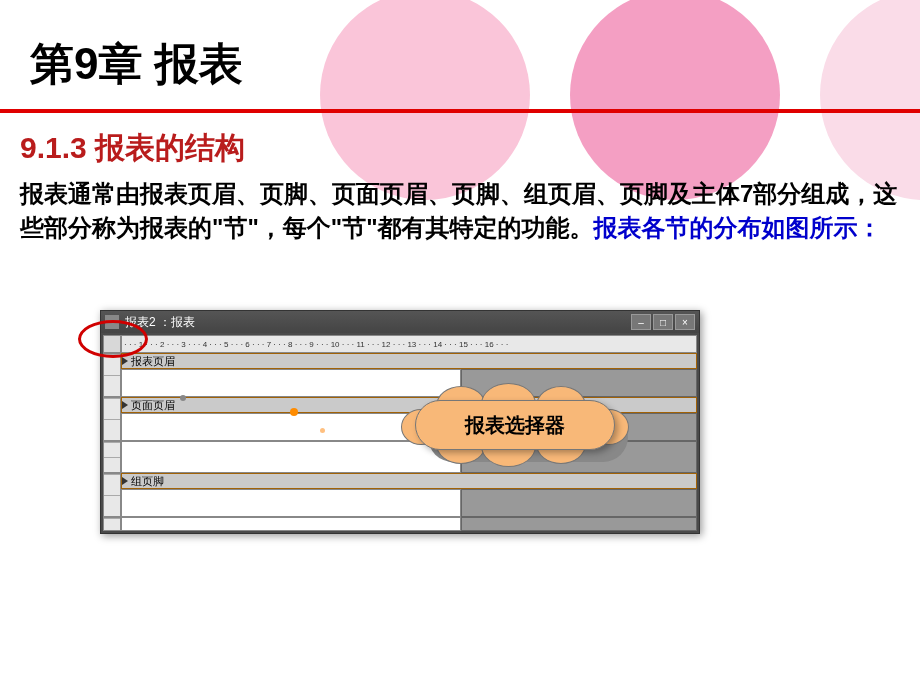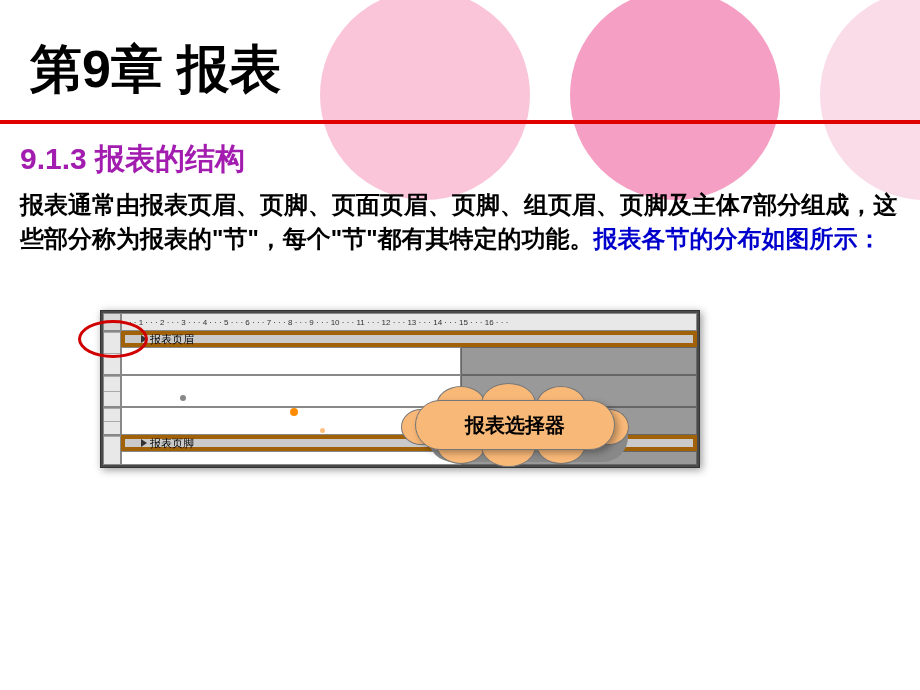--- a/index.html
+++ b/index.html
@@ -2,45 +2,45 @@
 <html><head>
 <meta charset="utf-8">
 <style>
 * { margin: 0; padding: 0; box-sizing: border-box; }
 body { width: 920px; height: 690px; background: #fff; font-family: "SimSun", "Microsoft YaHei", sans-serif; position: relative; overflow: hidden; }
 
 .pink-circle-1 { position: absolute; width: 210px; height: 210px; border-radius: 50%; background: #fac5d9; top: -10px; left: 320px; }
 .pink-circle-2 { position: absolute; width: 210px; height: 210px; border-radius: 50%; background: #f49fc3; top: -10px; left: 570px; }
 .pink-circle-3 { position: absolute; width: 210px; height: 210px; border-radius: 50%; background: #fadce8; top: -10px; left: 820px; }
 
-.chapter-title { position: relative; z-index: 2; font-size: 52px; font-weight: bold; color: #000; padding: 35px 0 15px 30px; font-family: "SimHei", sans-serif; }
+.chapter-title { position: relative; z-index: 2; font-size: 44px; font-weight: bold; color: #000; padding: 35px 0 15px 30px; font-family: "SimHei", sans-serif; }
 .red-line { position: relative; z-index: 2; height: 4px; background: #e00000; width: 100%; }
 
-.section-title { font-size: 30px; font-weight: bold; color: #a21caf; padding: 15px 11px 8px 20px; font-family: "SimHei", sans-serif; position: relative; z-index: 2; }
+.section-title { font-size: 30px; font-weight: bold; color: #b91c1c; padding: 15px 11px 8px 20px; font-family: "SimHei", sans-serif; position: relative; z-index: 2; }
 .body-text { font-size: 24px; color: #000; padding: 0 10px 0 20px; line-height: 1.4; font-weight: bold; position: relative; z-index: 2; }
 .blue-text { color: #0000cc; }
 
 .window { position: absolute; left: 100px; top: 310px; width: 600px; background: #5a5a5a; border: 1px solid #333; box-shadow: 2px 2px 8px rgba(0,0,0,0.4); }
 .titlebar { height: 22px; background: linear-gradient(#555, #444); color: #fff; display: flex; align-items: center; padding: 0 4px; font-size: 12px; }
 .win-icon { width: 14px; height: 14px; background: #888; margin-right: 6px; }
 .win-title { flex: 1; }
 .win-btns { display: flex; gap: 2px; }
 .win-btn { width: 20px; height: 16px; background: #777; border: 1px solid #999; display: flex; align-items: center; justify-content: center; color: #fff; font-size: 10px; }
 
 .design-area { background: #4a4a4a; padding: 2px; }
 .corner-ruler { display: flex; }
 .corner-box { width: 18px; height: 18px; background: #d8d8d8; border: 1px solid #888; }
 .ruler-h { height: 18px; background: #e8e8e8; flex: 1; font-size: 8px; display: flex; align-items: center; padding-left: 2px; letter-spacing: 0px; overflow: hidden; white-space: nowrap; color: #333; border: 1px solid #888; }
 
 .section-row { display: flex; }
 .ruler-v { width: 18px; background: #e8e8e8; border: 1px solid #888; display: flex; flex-direction: column; }
 .ruler-v-seg { flex: 1; border-top: 1px solid #aaa; }
 
 .section-content { flex: 1; }
-.section-header { height: 16px; background: #cacaca; border: 4px solid #a16207; display: flex; align-items: center; padding-left: 16px; font-size: 11px; color: #000; }
+.section-header { height: 16px; background: #cacaca; border: 1px solid #a16207; display: flex; align-items: center; padding-left: 0; font-size: 11px; color: #000; }
 .section-marker { display: inline-block; width: 0; height: 0; border-top: 4px solid transparent; border-bottom: 4px solid transparent; border-left: 6px solid #333; margin-right: 3px; }
 .section-body { height: 28px; display: flex; }
 .section-body.tall { height: 32px; }
 .section-body.short { height: 14px; }
 .white-area { background: #fff; border: 1px solid #888; flex: 0 0 340px; }
 .gray-area { background: #999; flex: 1; border: 1px solid #666; }
 
 .red-ellipse { position: absolute; left: 78px; top: 320px; width: 70px; height: 38px; border: 3px solid #d00000; border-radius: 50%; z-index: 10; }
 
 .callout { position: absolute; left: 415px; top: 400px; z-index: 12; }
@@ -73,20 +73,29 @@
 <div class="red-line"></div>
 
 <div class="section-title">9.1.3  报表的结构</div>
 <div class="body-text">
   <span>报表通常由报表页眉、页脚、页面页眉、页脚、组页眉、页脚及主体7部分组成，这些部分称为报表的"节"，每个"节"都有其特定的功能。</span><span class="blue-text">报表各节的分布如图所示：</span>
 </div>
 
 <div class="red-ellipse"></div>
 
 <div class="window">
+  <div class="titlebar">
+    <div class="win-icon"></div>
+    <div class="win-title">报表2 ：报表</div>
+    <div class="win-btns">
+      <div class="win-btn">–</div>
+      <div class="win-btn">□</div>
+      <div class="win-btn">×</div>
+    </div>
+  </div>
   <div class="design-area">
     <div class="corner-ruler">
       <div class="corner-box"></div>
       <div class="ruler-h">· · · 1 · · · 2 · · · 3 · · · 4 · · · 5 · · · 6 · · · 7 · · · 8 · · · 9 · · · 10 · · · 11 · · · 12 · · · 13 · · · 14 · · · 15 · · · 16 · · ·</div>
     </div>
 
     <div class="section-row">
       <div class="ruler-v">
           <div class="ruler-v-seg"></div>
           <div class="ruler-v-seg"></div>
@@ -96,20 +105,36 @@
             <span class="section-marker"></span>
             <span>报表页眉</span>
           </div>
         <div class="section-body">
             <div class="white-area"></div>
             <div class="gray-area"></div>
           </div>
       </div>
     </div>
 
+    <div class="section-row">
+      <div class="ruler-v">
+          <div class="ruler-v-seg"></div>
+          <div class="ruler-v-seg"></div>
+        </div>
+      <div class="section-content">
+        <div class="section-header">
+            <span class="section-marker"></span>
+            <span>页面页眉</span>
+          </div>
+        <div class="section-body">
+            <div class="white-area"></div>
+            <div class="gray-area"></div>
+          </div>
+      </div>
+    </div>
 
 
     <div class="section-row">
       <div class="ruler-v">
           <div class="ruler-v-seg"></div>
           <div class="ruler-v-seg"></div>
         </div>
       <div class="section-content">
         <div class="section-body tall">
             <div class="white-area"></div>
@@ -117,37 +142,37 @@
           </div>
       </div>
     </div>
 
     <div class="section-row">
       <div class="ruler-v">
           <div class="ruler-v-seg"></div>
           <div class="ruler-v-seg"></div>
         </div>
       <div class="section-content">
+        <div class="section-header">
+            <span class="section-marker"></span>
+            <span>组页脚</span>
+          </div>
         <div class="section-body">
             <div class="white-area"></div>
             <div class="gray-area"></div>
           </div>
       </div>
     </div>
 
 
     <div class="section-row">
       <div class="ruler-v">
           <div class="ruler-v-seg"></div>
         </div>
       <div class="section-content">
-        <div class="section-header">
-            <span class="section-marker"></span>
-            <span>报表页脚</span>
-          </div>
         <div class="section-body short">
             <div class="white-area"></div>
             <div class="gray-area"></div>
           </div>
       </div>
     </div>
 
   </div>
 </div>
 

